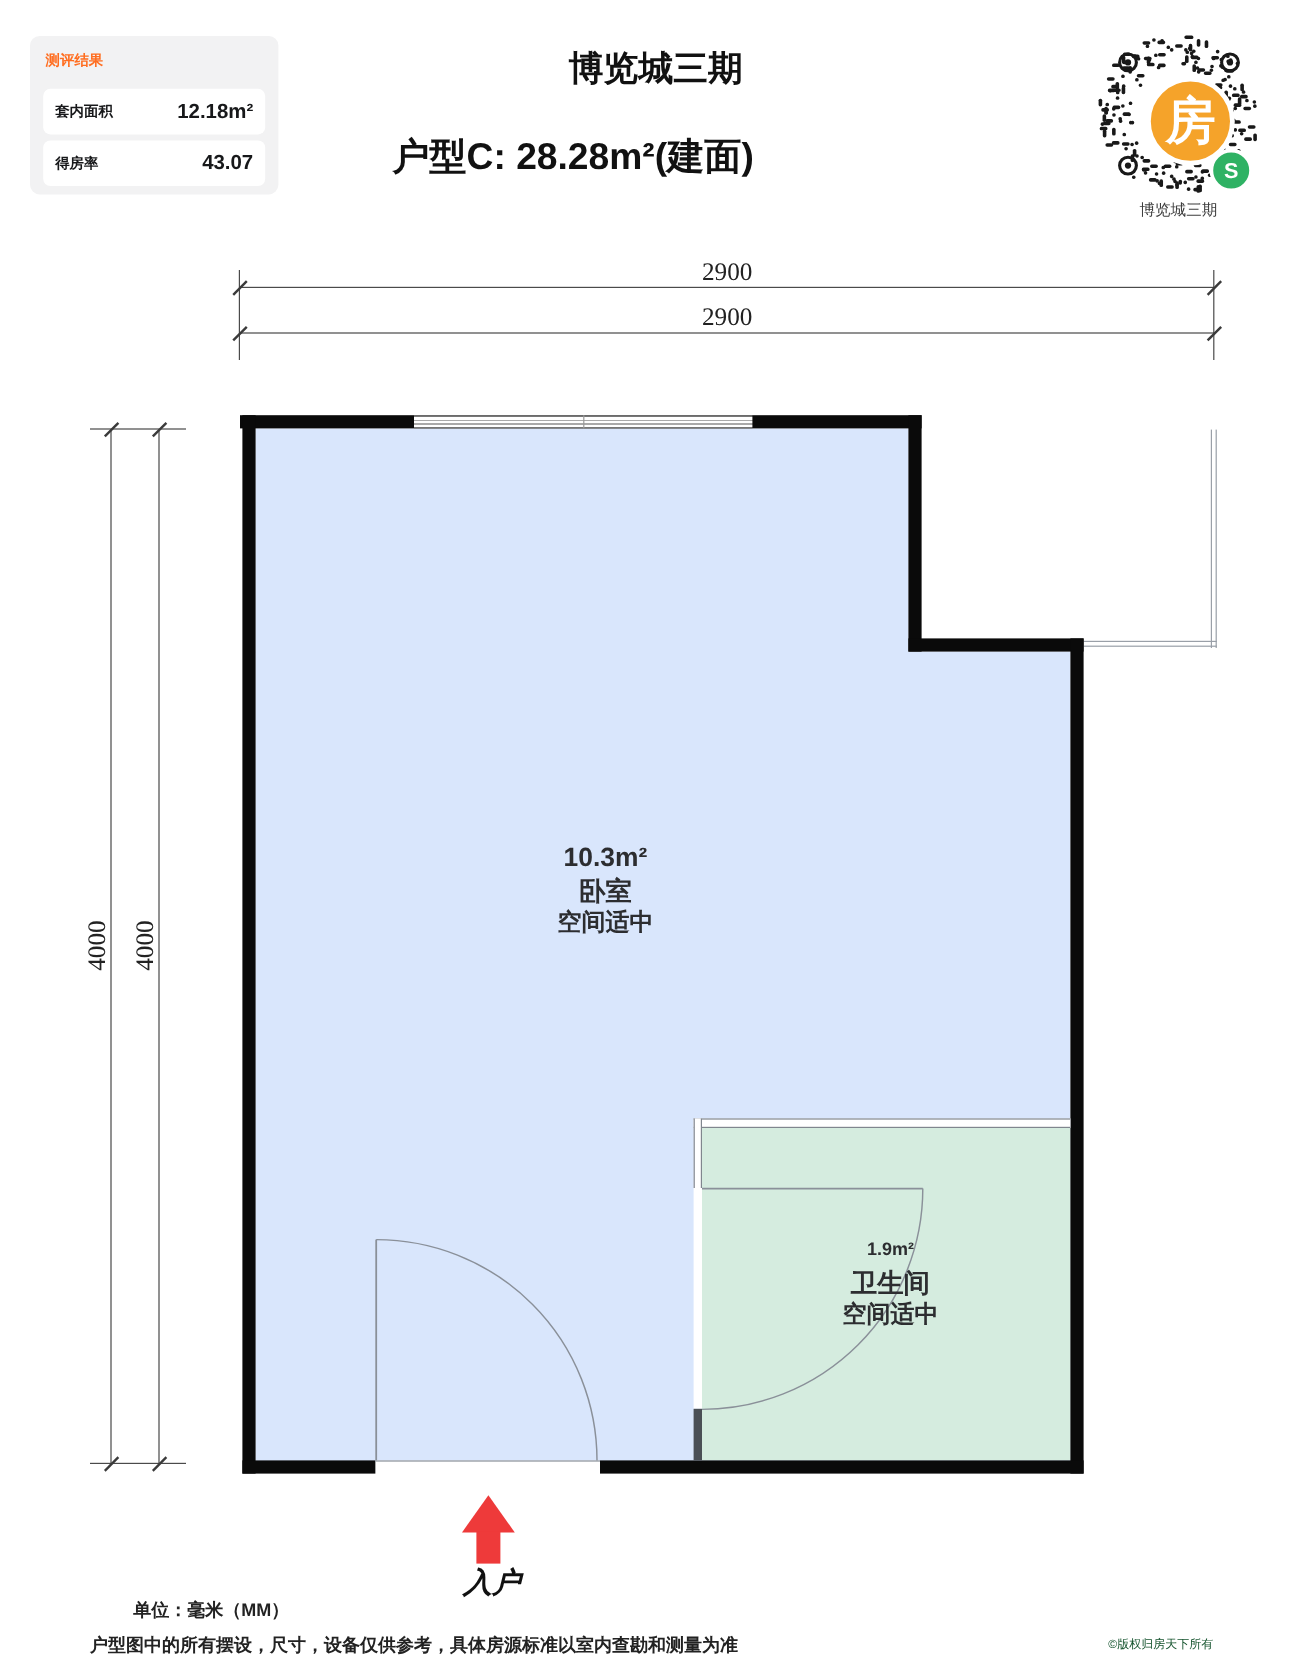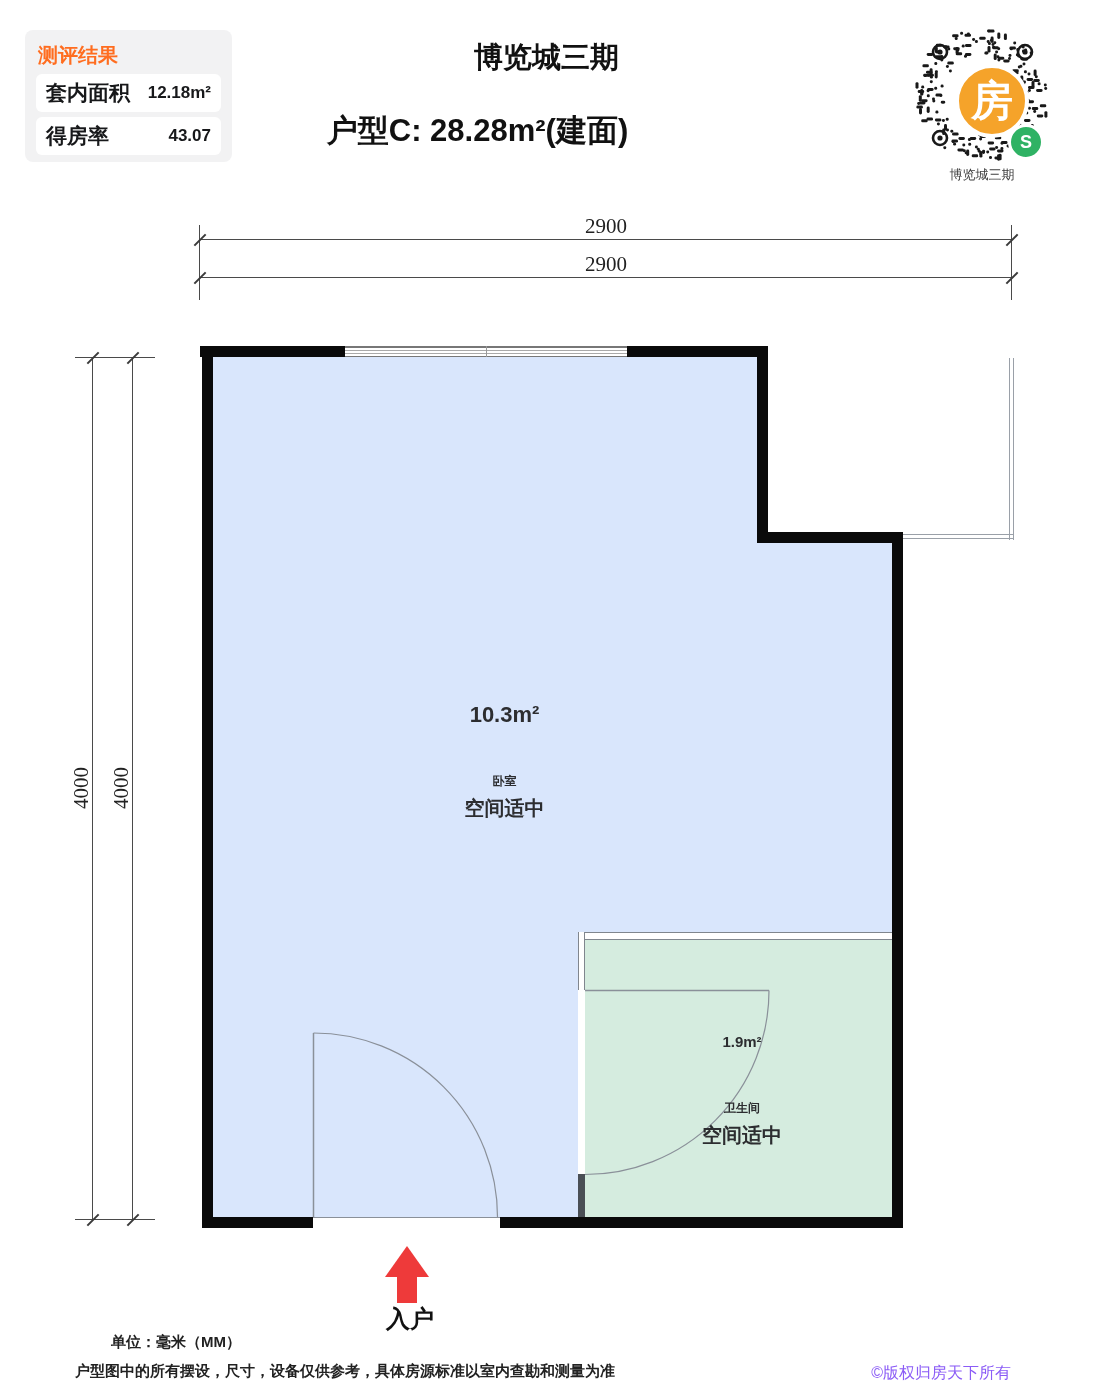--- a/index.html
+++ b/index.html
@@ -2,24 +2,24 @@
 <html><head>
 <meta charset="utf-8">
 <style>
   html,body{margin:0;padding:0;background:#fff;}
   .page{position:relative;width:1093px;height:1400px;background:#fff;overflow:hidden;
         font-family:"Liberation Sans","DejaVu Sans",sans-serif;color:#1a1a1a;}
   .abs{position:absolute;}
 
   
   .eval-card{left:25px;top:30px;width:207px;height:132px;background:#f2f2f3;border-radius:8px;}
-  .eval-title{left:13px;top:12px;font-size:20px;font-weight:bold;color:#ff6d1f;}
+  .eval-title{left:13px;top:12px;font-size:12px;font-weight:bold;color:#ff6d1f;}
   .eval-row{left:11px;width:185px;height:38px;background:#fff;border-radius:6px;
             display:flex;align-items:center;justify-content:space-between;padding:0 10px;box-sizing:border-box;}
-  .eval-row .lbl{font-size:21px;font-weight:bold;color:#17181a;}
+  .eval-row .lbl{font-size:12px;font-weight:bold;color:#17181a;}
   .eval-row .val{font-size:17px;font-weight:bold;color:#17181a;}
 
   
   .title1{left:0;top:38px;width:1093px;text-align:center;font-size:29px;font-weight:bold;color:#111;}
   .title2{left:0;top:110px;width:955px;text-align:center;font-size:31px;font-weight:bold;color:#111;}
 
   
   .qr-box{left:912px;top:25px;width:140px;height:140px;}
   .qr-center{left:43px;top:39px;width:66px;height:66px;border-radius:50%;background:#f5a32a;border:4px solid #fff;
              display:flex;align-items:center;justify-content:center;font-size:42px;font-weight:bold;color:#fff;}
@@ -39,32 +39,32 @@
   .thinwall-h{background:#fff;border-top:1.5px solid #80868e;border-bottom:1.5px solid #80868e;box-sizing:border-box;}
   .thinwall-v{background:#fff;border-left:1.5px solid #80868e;border-right:1.5px solid #80868e;box-sizing:border-box;}
   .neigh-h{border-top:1.5px solid #9aa0a8;border-bottom:1.5px solid #9aa0a8;box-sizing:border-box;}
   .neigh-v{border-left:1.5px solid #9aa0a8;border-right:1.5px solid #9aa0a8;box-sizing:border-box;}
   .window{background:linear-gradient(to bottom,#777 0 1.5px,#fff 1.5px 3.8px,#a9a9a9 3.8px 4.8px,#fff 4.8px 6.8px,#a9a9a9 6.8px 7.8px,#fff 7.8px 9.5px,#777 9.5px 11px);}
   .win-div{left:50%;top:0;width:1px;height:100%;background:#999;}
 
   
   .room-label{text-align:center;color:#2c2d30;}
   .room-label .area{display:block;font-size:22px;font-weight:bold;line-height:28px;}
-  .room-label .nm{display:block;font-size:12px;font-weight:bold;line-height:27px;margin-top:39px;}
+  .room-label .nm{display:block;font-size:22px;font-weight:bold;line-height:27px;}
   .room-label .note{display:block;font-size:20px;font-weight:bold;line-height:27px;font-family:Liberation Serif, serif;}
 
   
   .arrow-head{width:0;height:0;border-left:22px solid transparent;border-right:22px solid transparent;
               border-bottom:31px solid #ee3a3a;}
   .arrow-stem{width:20px;height:27px;background:#ee3a3a;}
   .entry-label{width:120px;text-align:center;font-size:24px;font-weight:bold;color:#111;}
 
   
   .foot{font-size:15px;font-weight:600;color:#222;}
-  .copyright{font-size:16px;font-weight:500;color:#8b5cf6;}
+  .copyright{font-size:10px;font-weight:500;color:#14532d;}
 </style>
 </head>
 <body>
 
 <div class="page">
 
   <div class="abs eval-card">
     <div class="abs eval-title">测评结果</div>
     <div class="abs eval-row" style="top:44px;">
       <span class="lbl">套内面积</span>
@@ -354,19 +354,19 @@
     <span class="note">空间适中</span>
   </div>
   <div class="abs room-label" style="left:628px;top:1028px;width:228px;">
     <span class="area" style="font-size:15px;">1.9m²</span>
     <span class="nm">卫生间</span>
     <span class="note">空间适中</span>
   </div>
 
   <div class="abs arrow-head" style="left:385px;top:1246px;"></div>
   <div class="abs arrow-stem" style="left:397px;top:1276px;"></div>
-  <div class="abs entry-label" style="left:350px;top:1303px;">入户</div>
+  <div class="abs entry-label" style="left:350px;top:1303px;font-style:italic;">入户</div>
 
   <div class="abs foot" style="left:75px;top:1333px;margin-left:36px;">单位：毫米（MM）</div>
   <div class="abs foot" style="left:75px;top:1362px;">户型图中的所有摆设，尺寸，设备仅供参考，具体房源标准以室内查勘和测量为准</div>
   <div class="abs copyright" style="left:811px;top:1363px;width:200px;text-align:right;">©版权归房天下所有</div>
 
 </div>
 
 </body></html>

